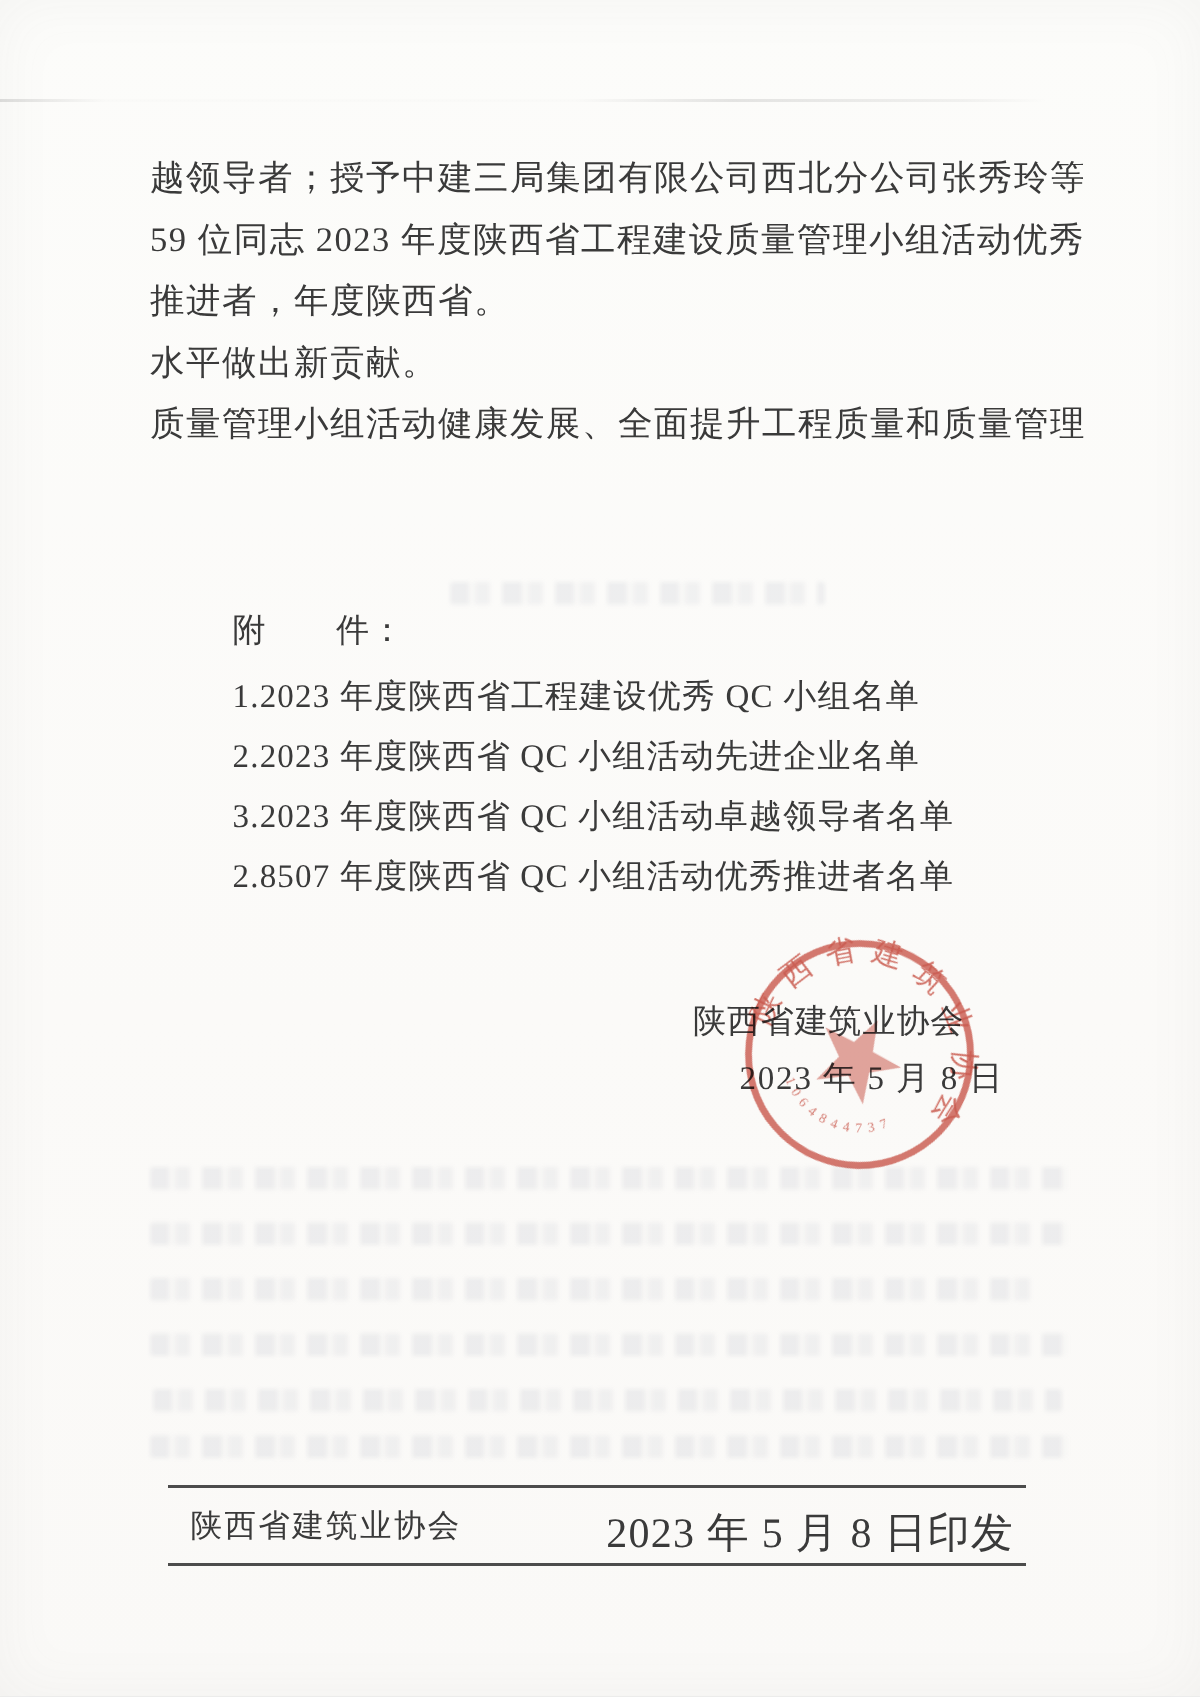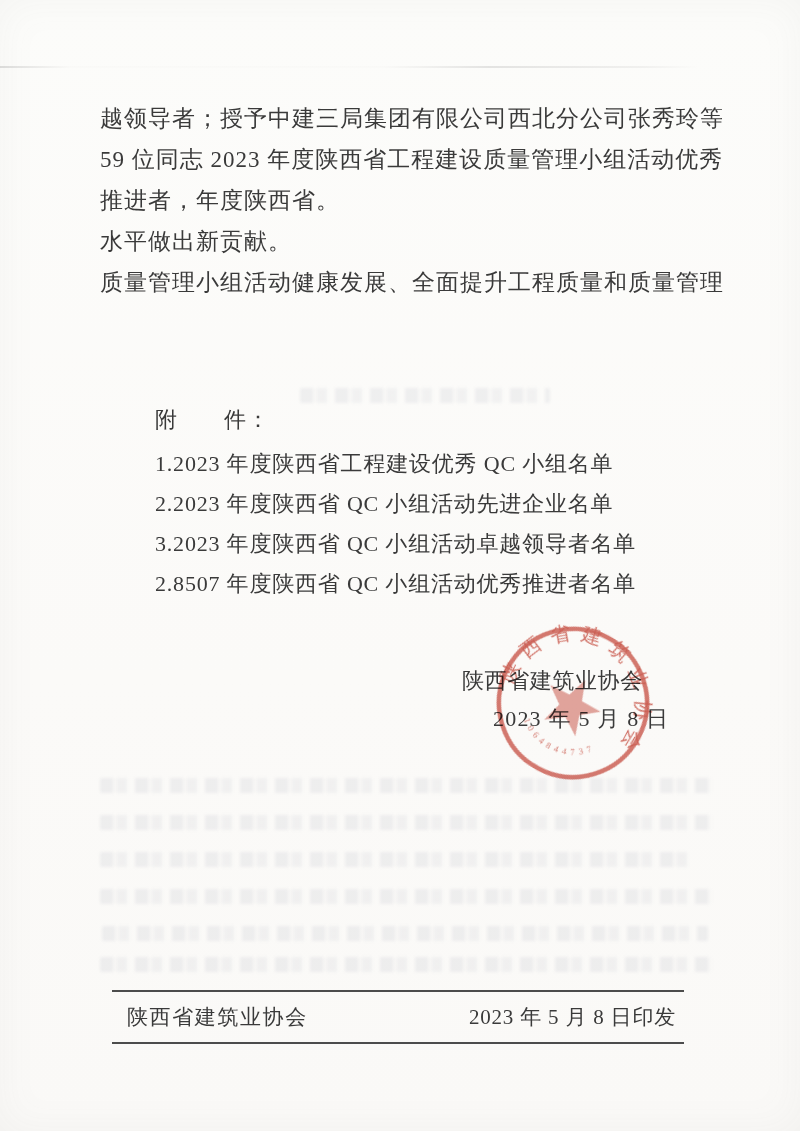--- a/index.html
+++ b/index.html
@@ -46,21 +46,21 @@
     mix-blend-mode:multiply;opacity:0.9;
     transform:rotate(28deg);
     z-index:3;
     filter:blur(0.4px);
   }
 
   .footer-rule{position:absolute;left:112px;width:572px;height:2px;background:#4c4c4c;}
   .rule-top{top:990px;}
   .rule-bottom{top:1042px;}
   .footer-issuer{position:absolute;left:127px;top:1003px;font-size:21px;letter-spacing:1.6px;white-space:nowrap;}
-  .footer-date{position:absolute;right:124px;top:1003px;font-size:21px;letter-spacing:0.8px;white-space:nowrap;}
+  .footer-date{position:absolute;right:124px;top:1003px;font-size:28px;letter-spacing:0.8px;white-space:nowrap;}
 
   
   .bleed-row{
     position:absolute;height:15px;border-radius:2px;
     filter:blur(1.4px);
     background:repeating-linear-gradient(90deg,
       rgba(122,130,155,0.10) 0 13px,
       rgba(122,130,155,0.02) 13px 17px,
       rgba(122,130,155,0.08) 17px 27px,
       rgba(0,0,0,0) 27px 35px);

